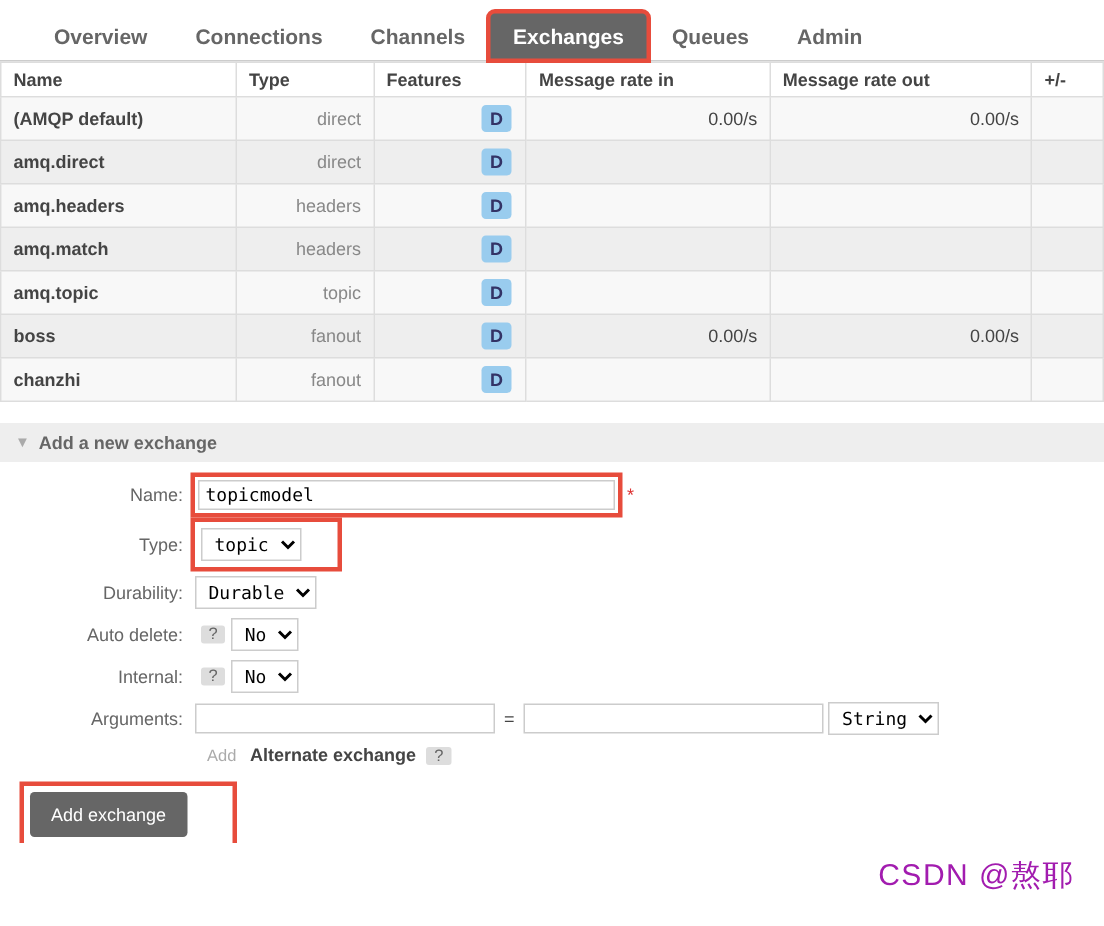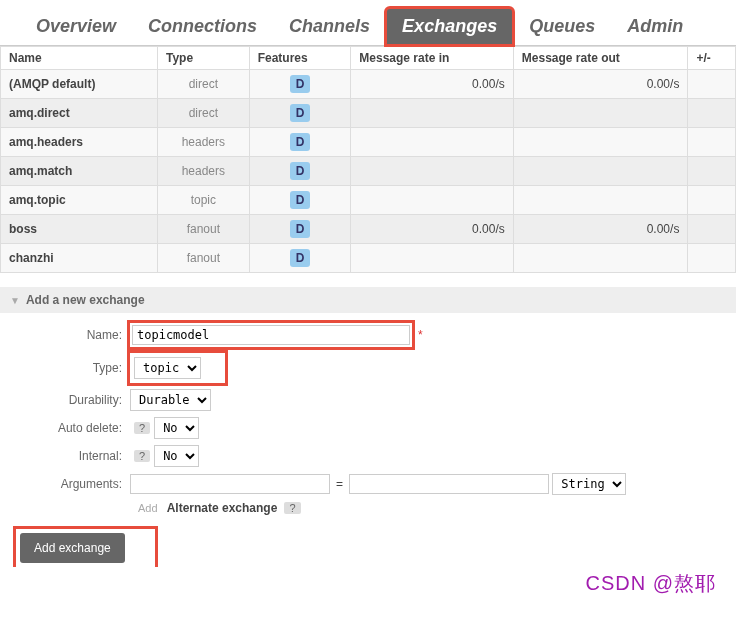--- a/index.html
+++ b/index.html
@@ -1,25 +1,25 @@
 <!DOCTYPE html>
 <html><head>
   <meta charset="utf-8">
   <style>
     * { box-sizing: border-box; margin: 0; padding: 0; }
     body { font-family: Verdana, Arial, sans-serif; font-size: 12px; color: #444; width: 736px; background: #fff; }
     
     .tabs { display: flex; padding: 8px 0 0 20px; gap: 0; border-bottom: 1px solid #ccc; align-items: flex-end; }
-    .tab { padding: 8px 16px; font-weight: bold; font-size: 18px; color: #666; cursor: pointer; font-style: italic; }
+    .tab { padding: 8px 16px; font-weight: bold; font-size: 14px; color: #666; cursor: pointer; }
     .tab.active { background: #666; color: #fff; border-radius: 4px 4px 0 0; position: relative; }
     .tab.highlight { outline: 3px solid #e74c3c; outline-offset: -1px; }
     
     table.list { width: 100%; border-collapse: collapse; margin-top: 0; padding-left: 20px; }
     table.list th { text-align: left; padding: 4px 8px; border: 1px solid #ddd; background: #fff; font-weight: bold; white-space: nowrap; }
-    table.list td { padding: 5px 8px; border: 1px solid #ddd; text-align: center; vertical-align: middle; }
+    table.list td { padding: 5px 8px; border: 1px solid #ddd; text-align: right; vertical-align: middle; }
     table.list td:first-child { text-align: left; font-weight: bold; }
     table.list td:nth-child(2) { color: #888; }
     table.list tr:nth-child(even) td { background: #eee; }
     table.list tr:nth-child(odd) td { background: #f8f8f8; }
     .rate { text-align: right !important; }
     
     .badge { display: inline-block; background: #99ccee; color: #336; font-weight: bold; padding: 2px 6px; border-radius: 3px; margin: 0 1px; font-size: 12px; }
     
     .section-header { display: flex; align-items: center; gap: 6px; padding: 6px 10px; background: #eee; margin: 14px 0 10px; font-weight: bold; color: #666; cursor: pointer; }
     .section-header .tri { font-size: 10px; color: #aaa; }

